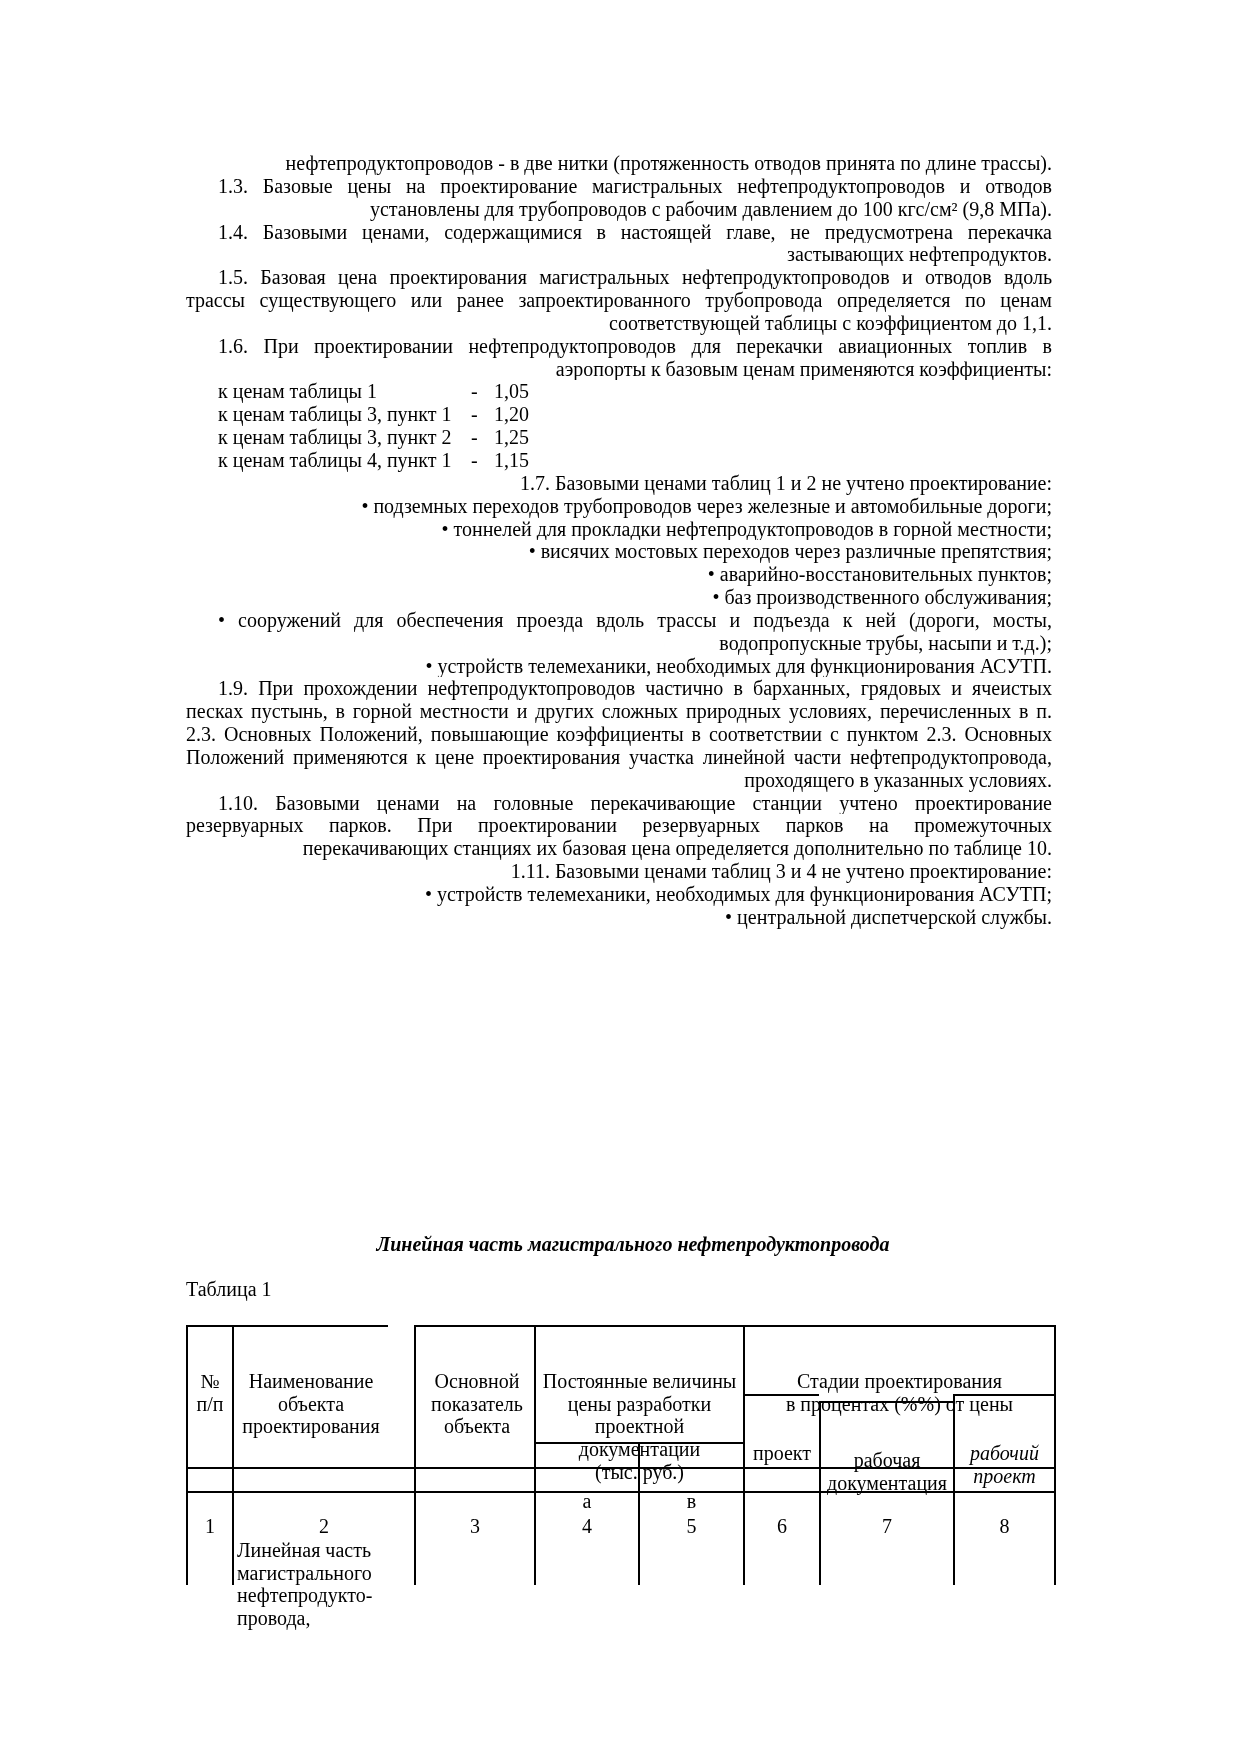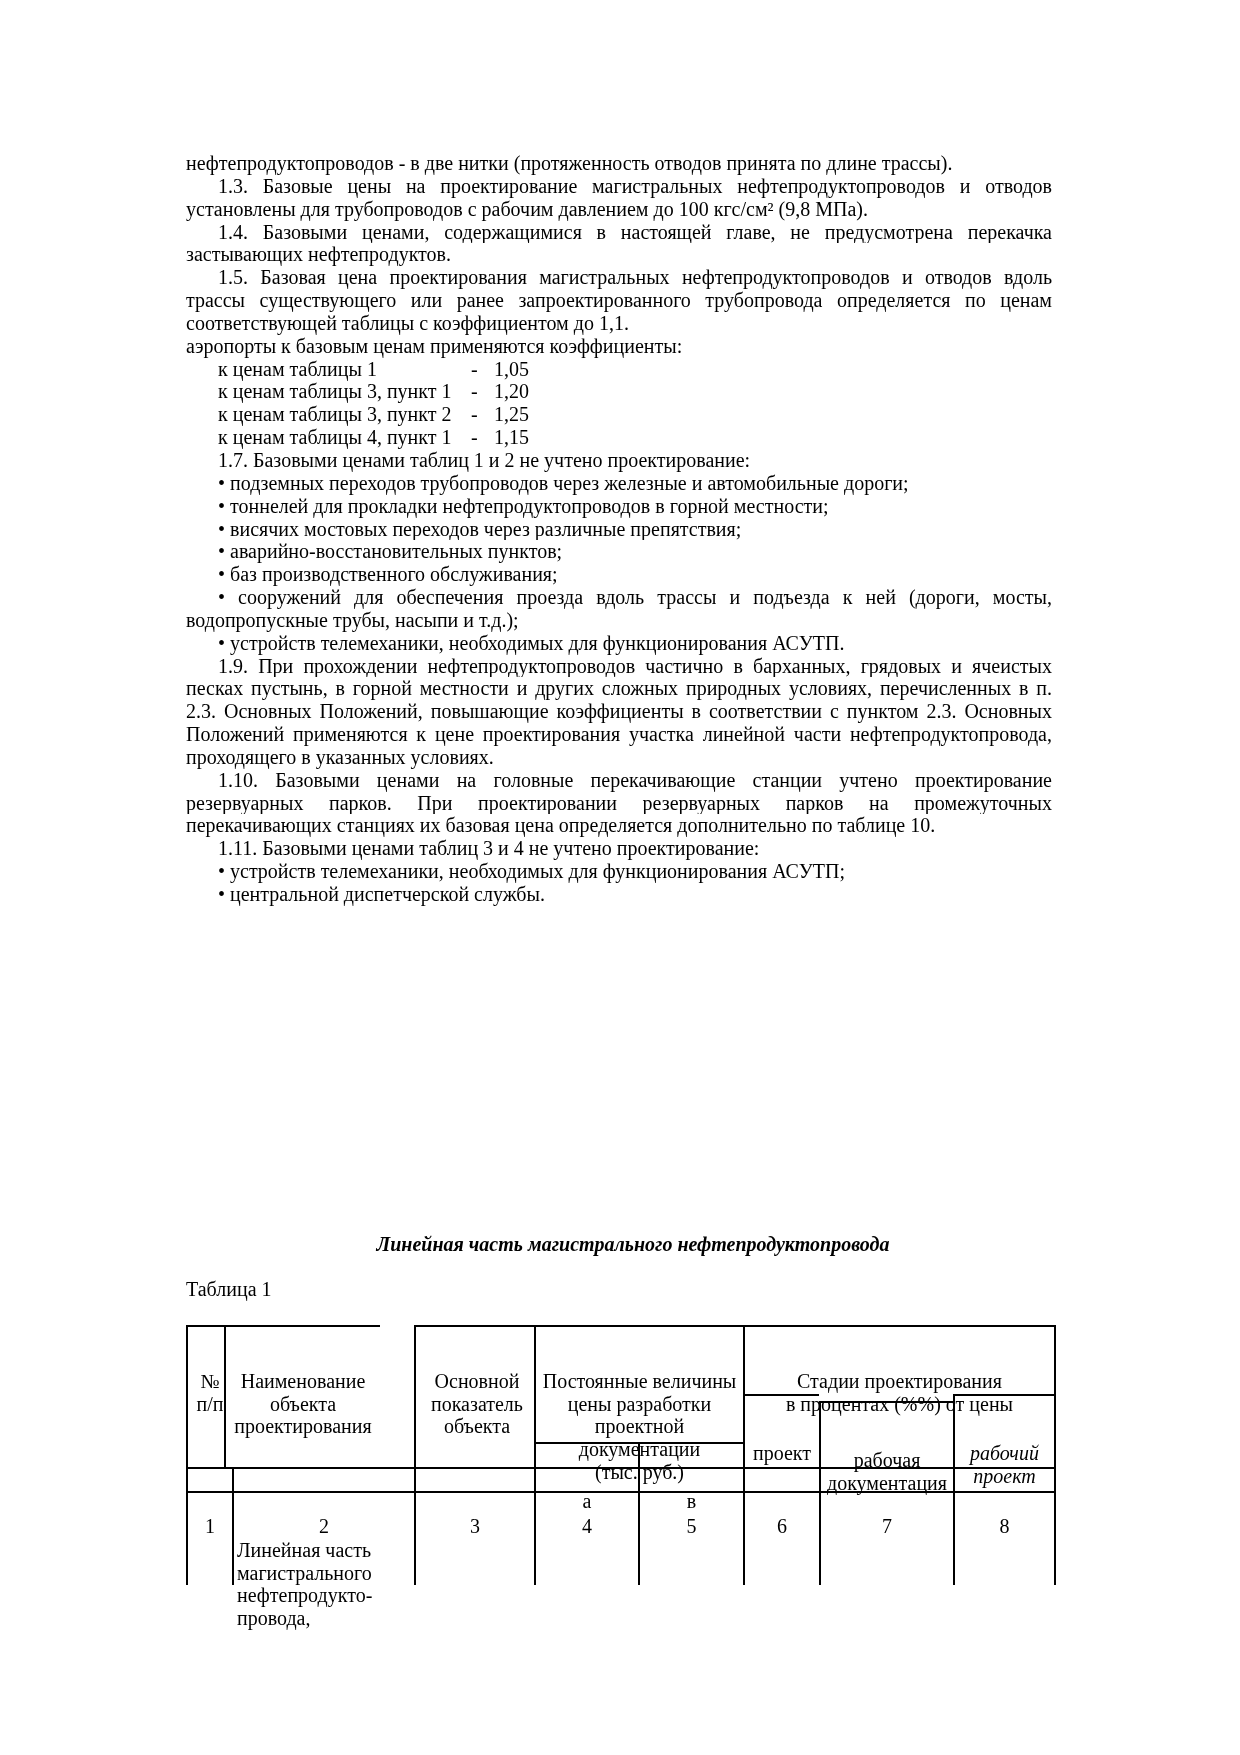--- a/index.html
+++ b/index.html
@@ -6,21 +6,21 @@
     body {
       width: 1240px; height: 1755px; position: relative; overflow: hidden;
       font-family: "Liberation Serif", "DejaVu Serif", serif;
       color: #000000; font-size: 20px;
     }
     .text-block {
       position: absolute; left: 186px; top: 152px; width: 866px;
       line-height: 22.85px;
     }
     .ln {
-      height: 22.85px; overflow: hidden; text-align: left; white-space: nowrap;
+      height: 22.85px; overflow: hidden; text-align: right; white-space: nowrap;
     }
     .ln.j { text-align: justify; text-align-last: justify; white-space: normal; }
     .ln.ind { padding-left: 32px; }
     .coef { position: relative; height: 22.85px; white-space: nowrap; }
     .coef .lbl { position: absolute; left: 32px; width: 231px; text-align: left; }
     .coef .dash { position: absolute; left: 285px; }
     .coef .val { position: absolute; left: 308px; }
 
     .table-title {
       position: absolute; left: 186px; top: 1233px; width: 866px;
@@ -63,20 +63,21 @@
     <div class="ln">застывающих нефтепродуктов.</div>
   </div>
 
   <div class="para">
     <div class="ln j ind">1.5. Базовая цена проектирования магистральных нефтепродуктопроводов и отводов вдоль</div>
     <div class="ln j">трассы существующего или ранее запроектированного трубопровода определяется по ценам</div>
     <div class="ln">соответствующей таблицы с коэффициентом до 1,1.</div>
   </div>
 
   <div class="para">
+    <div class="ln j ind">1.6. При проектировании нефтепродуктопроводов для перекачки авиационных топлив в</div>
     <div class="ln">аэропорты к базовым ценам применяются коэффициенты:</div>
   </div>
 
   <div class="coef-list">
     <div class="coef">
       <span class="lbl">к ценам таблицы 1</span>
       <span class="dash">-</span>
       <span class="val">1,05</span>
     </div>
     <div class="coef">
@@ -149,21 +150,21 @@
 
 <div class="table-title">Линейная часть магистрального нефтепродуктопровода</div>
 <div class="table-label">Таблица 1</div>
 
 <div class="tbl">
 
   <div class="cell hdr" style="left:0;top:0;width:46px;height:142px;">
     <span class="t">№
 п/п</span>
   </div>
-  <div class="cell hdr" style="left:38px;top:0;width:156px;height:142px;">
+  <div class="cell hdr" style="left:46px;top:0;width:156px;height:142px;">
     <span class="t">Наименование
 объекта
 проектирования</span>
   </div>
   <div class="cell hdr" style="left:228px;top:0;width:124px;height:142px;">
     <span class="t">Основной
 показатель
 объекта</span>
   </div>
   <div class="cell hdr" style="left:348px;top:0;width:209px;height:117px;">

